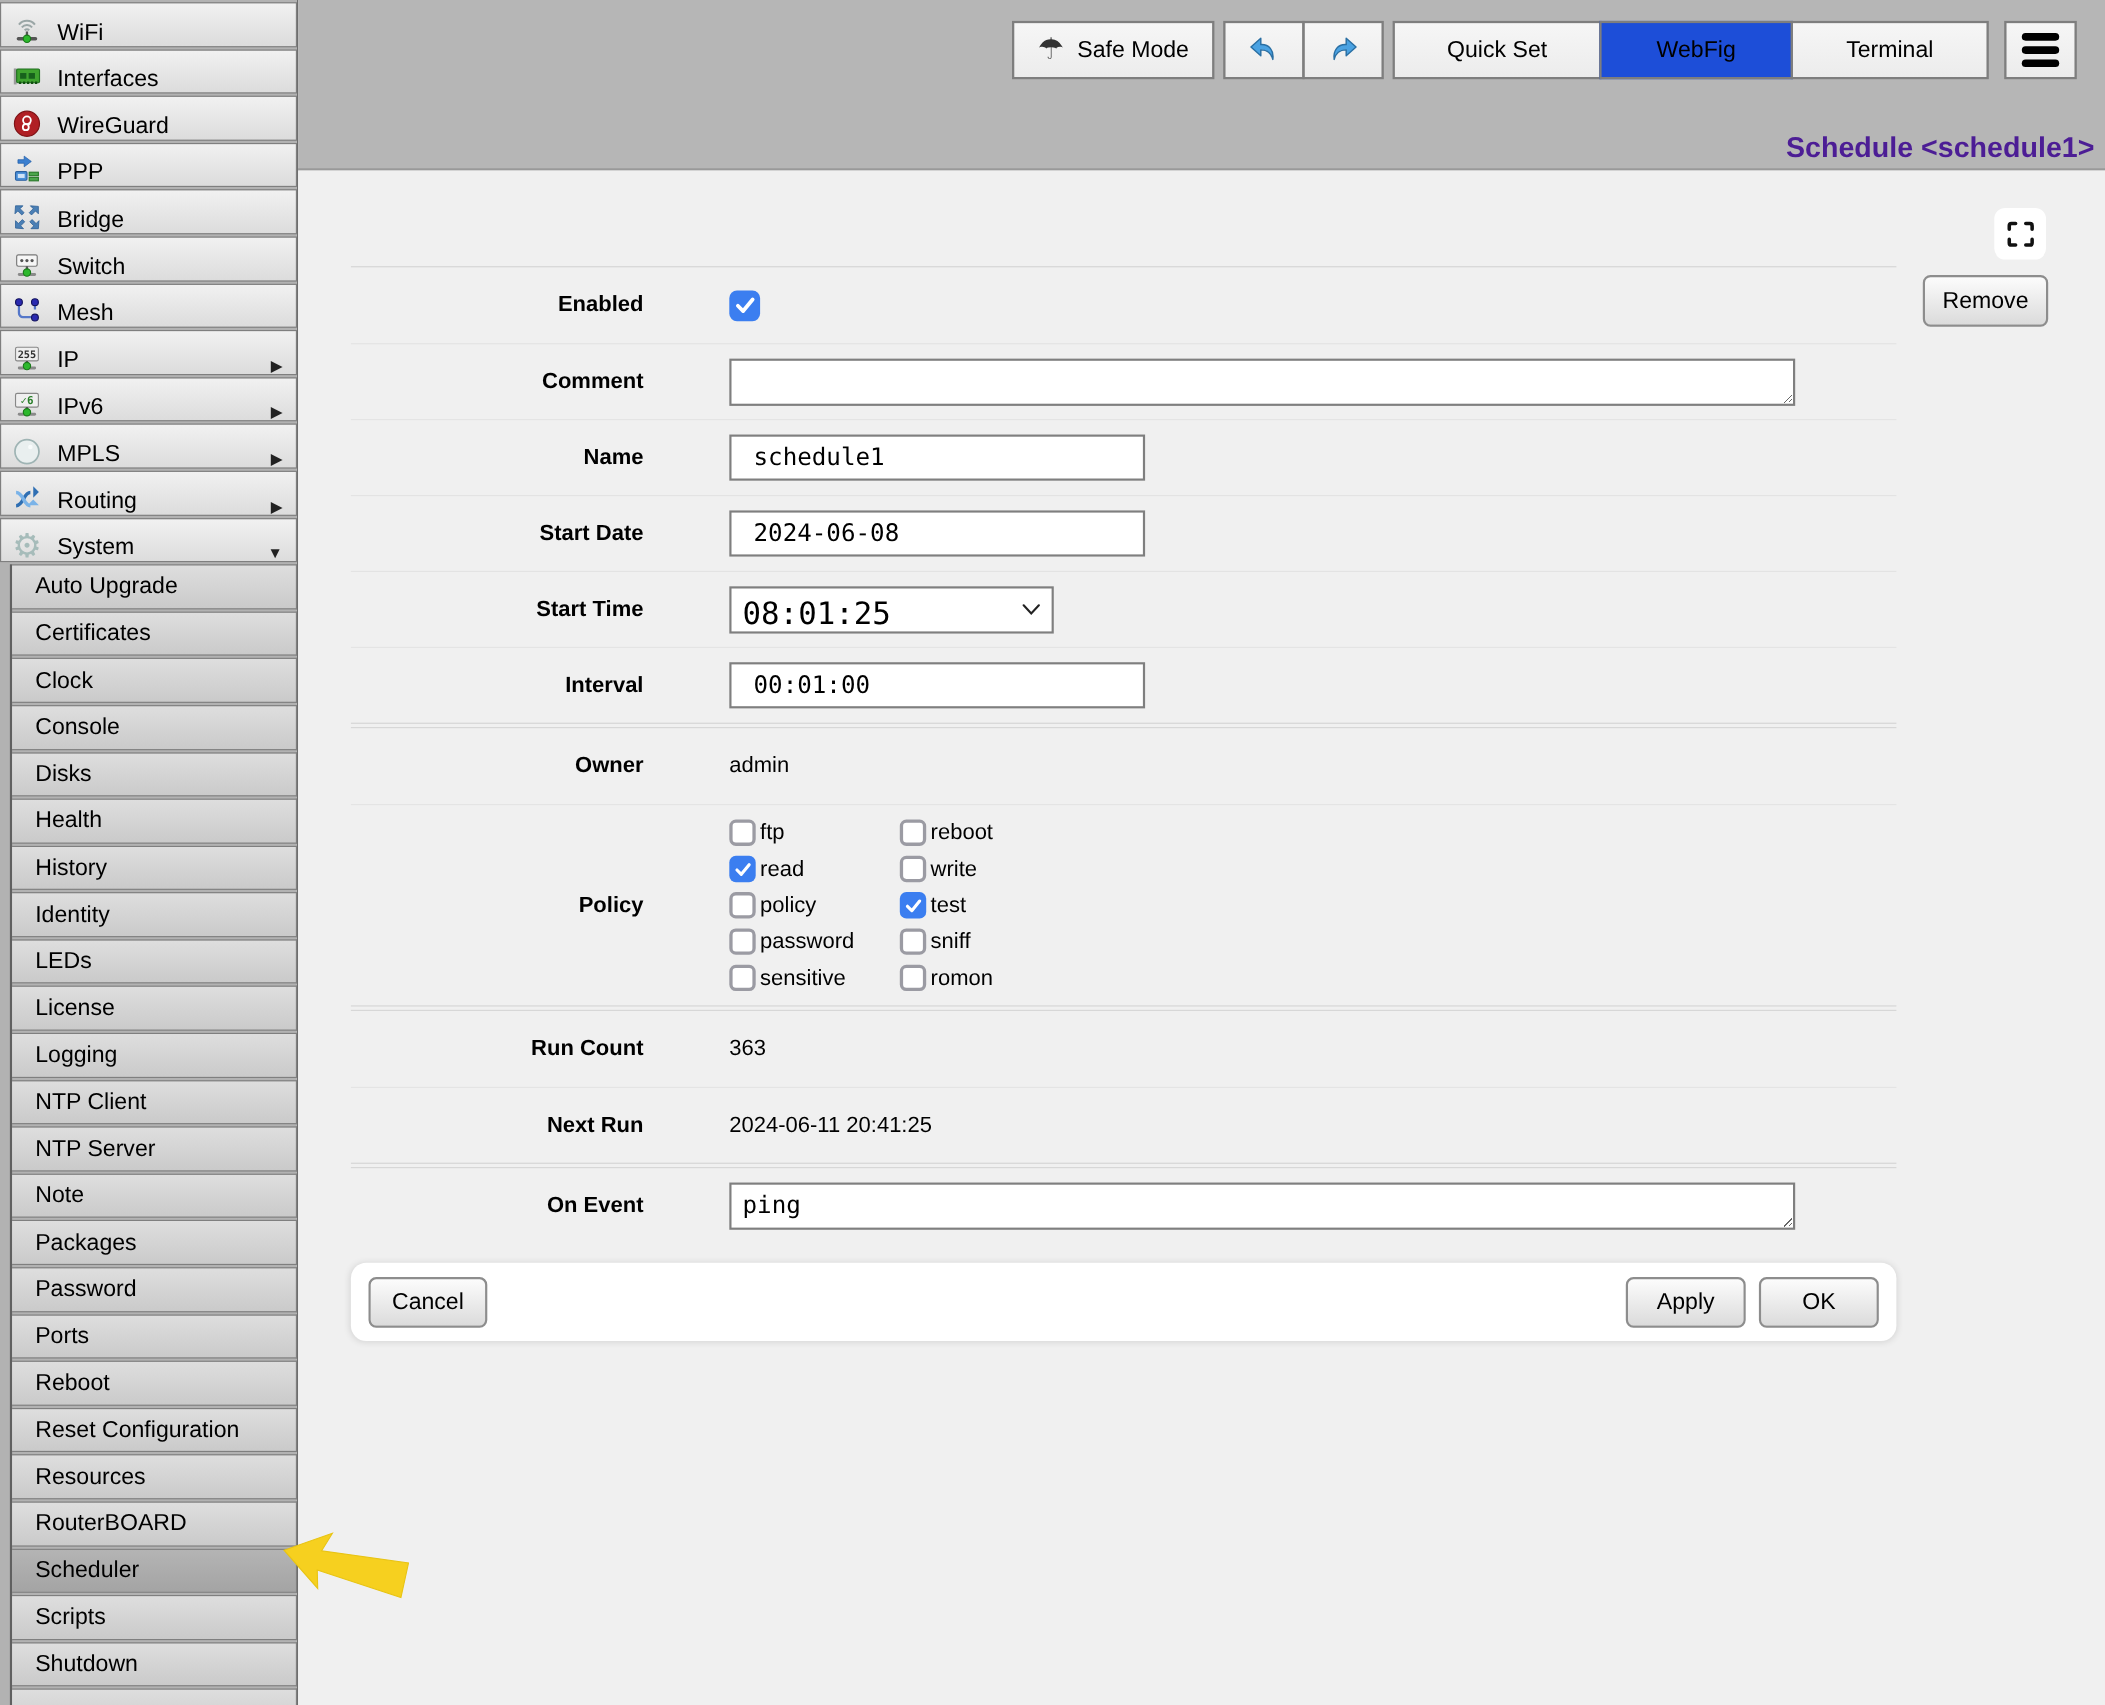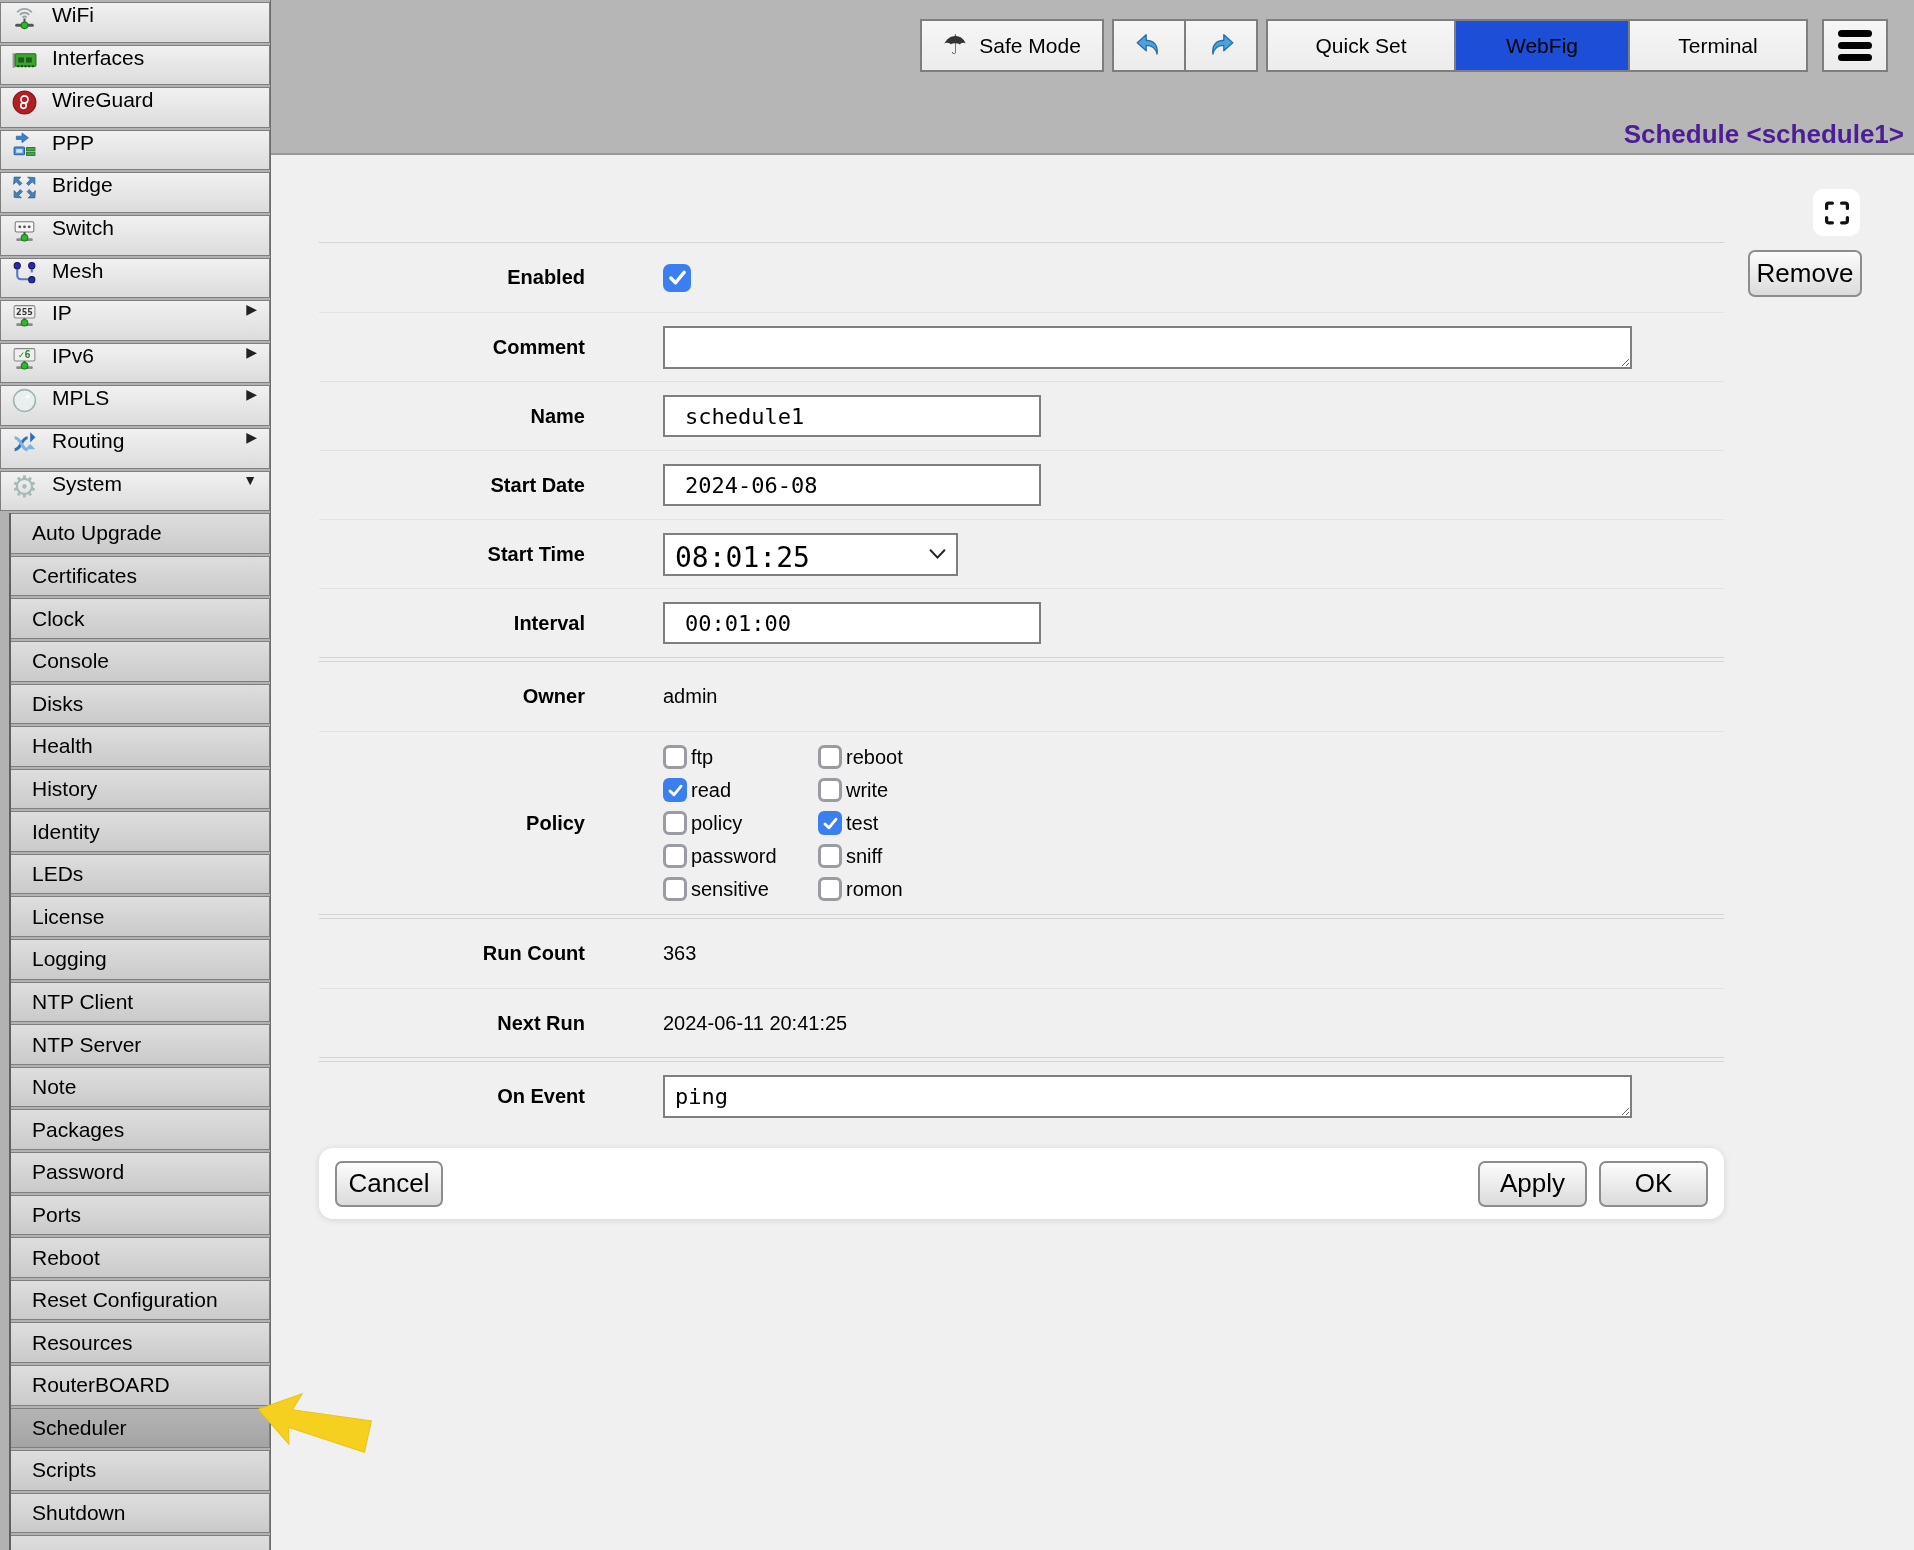--- a/index.html
+++ b/index.html
@@ -22,38 +22,38 @@
   .wf { width:176px; margin-left:-2px; }
   .term { width:180px; margin-left:-2px; }
   .hamburger { width:66px; margin-left:14px; flex-direction:column; }
   .hamburger span { display:block; width:34px; height:7px; background:#000; border-radius:3.5px; margin:2.5px 0; }
   .page-title { position:absolute; right:10px; bottom:3px; font-size:26px; font-weight:bold; color:#4c1d95;text-align:center; }
 
   
   .sidebar { position:absolute; left:0; top:0; width:271px; height:1550px; background:#b2b2b2;
              border-right:1px solid #6e6e6e; padding-top:2px; overflow:hidden; }
   .nav-item { height:40.6px; margin-bottom:2px; background:linear-gradient(#f1f1f1,#dcdcdc);
-              border:1px solid #7f7f7f; display:flex; align-items:flex-start; padding:0 12px 0 9px; cursor:pointer; }
+              border:1px solid #7f7f7f; display:flex; align-items:flex-end; padding:0 12px 0 9px; cursor:pointer; }
   .nav-icon { width:29px; height:29px; display:flex; align-items:center; justify-content:center;
               margin-right:13px; flex:none; font-size:26px; }
   .nav-label { font-size:21px; }
   .nav-arrow { margin-left:auto; font-size:14px; color:#222; }
   .submenu { margin-left:9px; border-left:2px solid #606060; }
   .sub-item { height:40.6px; margin-bottom:2px; background:linear-gradient(#dedede,#cacaca);
               border:1px solid #7f7f7f; border-left:none; display:flex; align-items:center;
               padding-left:21px; font-size:21px; cursor:pointer; }
   .sub-item.selected { background:linear-gradient(#b4b4b4,#a4a4a4); }
   .gear-glyph { color:#a6bcba; font-size:30px; }
 
   
   .content { position:absolute; left:271px; top:155px; width:1643px; height:1395px; background:#f0f0f0; }
   .fullscreen-btn { position:absolute; top:34px; right:54px; width:47px; height:47px; background:#fff;
                     border:none; border-radius:10px; display:flex; align-items:center; justify-content:center; cursor:pointer; }
   .btn { border:2px solid #8d8d8d; border-radius:7px; background:linear-gradient(#fcfcfc,#dbdbdb);
-         font-size:26px; font-family:inherit; color:#000; cursor:pointer; }
+         font-size:21px; font-family:inherit; color:#000; cursor:pointer; }
   .remove-btn { position:absolute; top:95px; right:52px; width:114px; height:47px; }
 
   .form { position:absolute; left:48px; top:87px; width:1405px; }
   .fgroup { border-top:1px solid #d4d4d4; border-bottom:1px solid #d4d4d4; margin-bottom:3px; }
   .fgroup.no-bottom { border-bottom:none; margin-bottom:0; }
   .frow { display:flex; align-items:center; min-height:69px; }
   .frow + .frow { border-top:1px solid #e3e3e3; }
   .flabel { width:266px; text-align:right; font-weight:bold; font-size:20px; flex:none; }
   .ffield { margin-left:78px; display:flex; align-items:center; flex:1; }
   .static-val { font-size:20px; }

